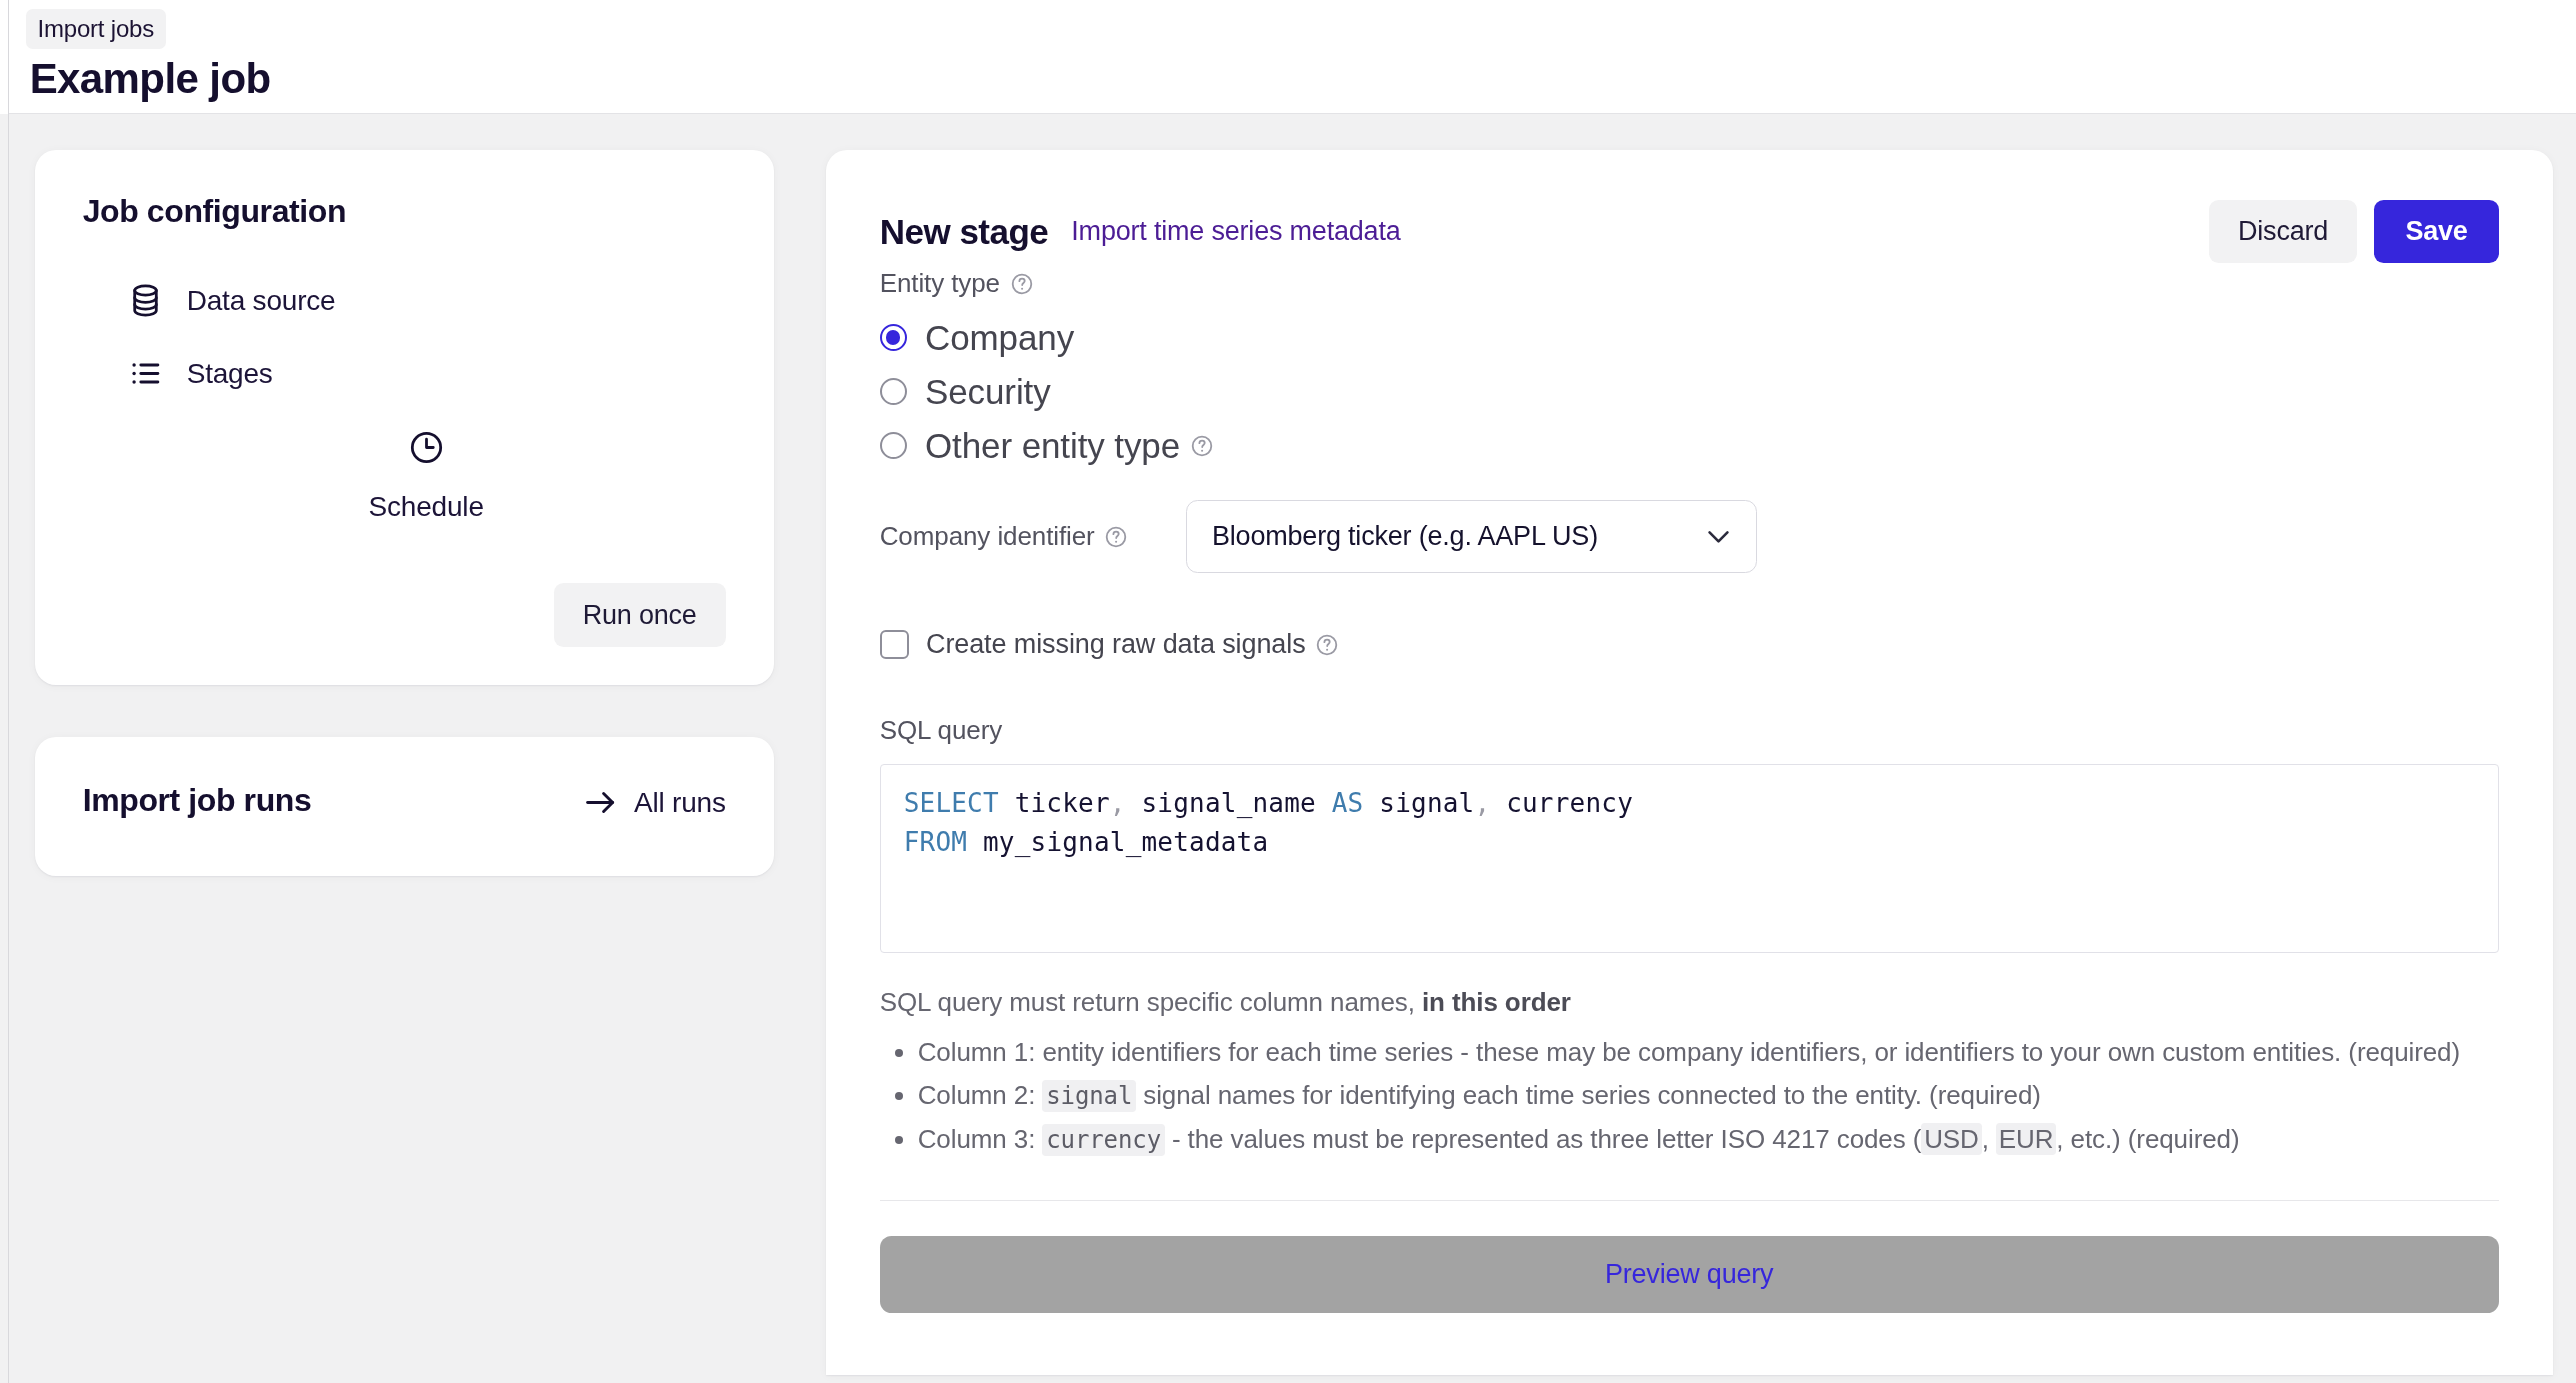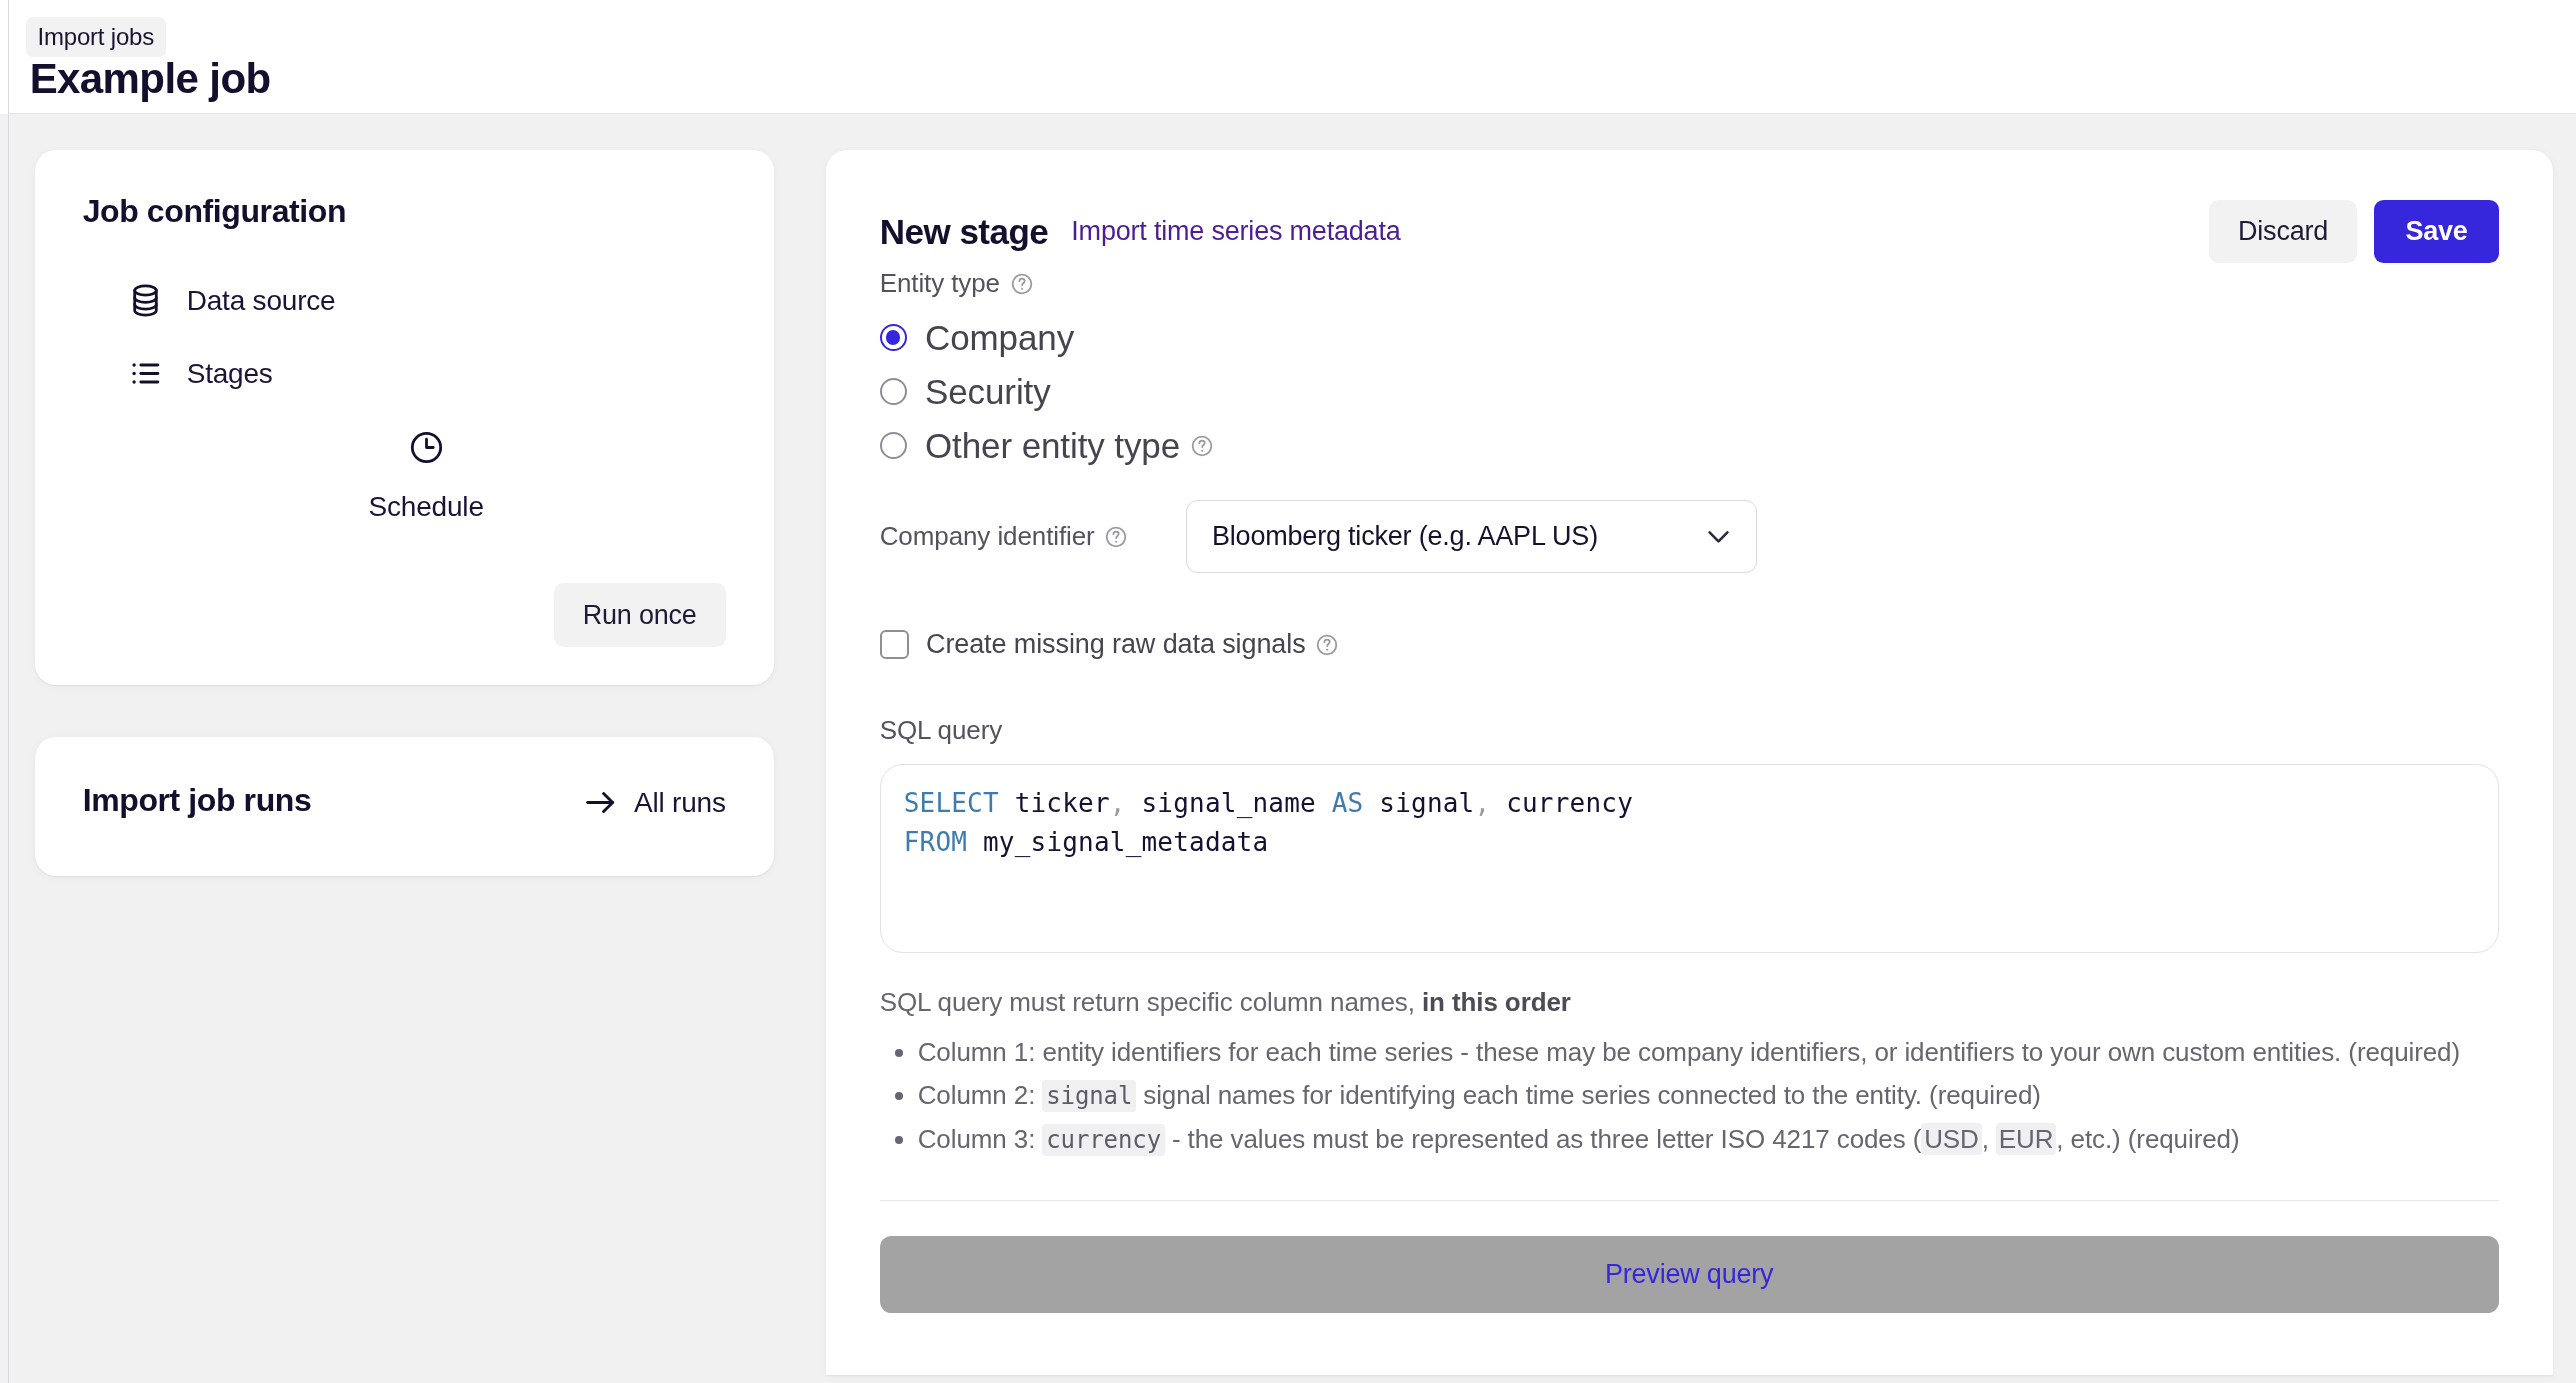--- a/index.html
+++ b/index.html
@@ -27,21 +27,21 @@
   .rail-edge.below { top: 114px; height: 1270px; background: #f1f1f2; }
 
   
   .topbar {
     position: absolute; left: 8.7px; top: 0;
     width: 2567px; height: 114px;
     background: #ffffff;
     border-bottom: 1px solid #e3e3e6;
   }
   .crumb-chip {
-    position: absolute; left: 17.3px; top: 17px;
+    position: absolute; left: 17.3px; top: 9px;
     display: inline-block;
     background: #f2f2f3;
     border-radius: 6.7px;
     padding: 4.8px 11.5px 6.7px 11.5px;
     font-size: 24px;
     line-height: 29px;
     color: #1c1333;
     letter-spacing: -0.2px;
   }
   .page-title {
@@ -252,21 +252,21 @@
     font-size: 27px; color: #45454f; letter-spacing: -0.1px;
     display: inline-flex; align-items: center; gap: 9.6px;
   }
 
   .sql-label { margin-top: 54px; display: block; }
   .sql-box {
     margin-top: 17.3px;
     width: 100%;
     height: 189px;
     border: 1.4px solid #e1e1e8;
-    border-radius: 23px;
+    border-radius: 4px;
     background: #ffffff;
     padding: 19px 23px;
     overflow: hidden;
     cursor: text;
   }
   .sql-code {
     font-family: "DejaVu Sans Mono", monospace;
     font-size: 26px;
     line-height: 39px;
     color: #151231;

